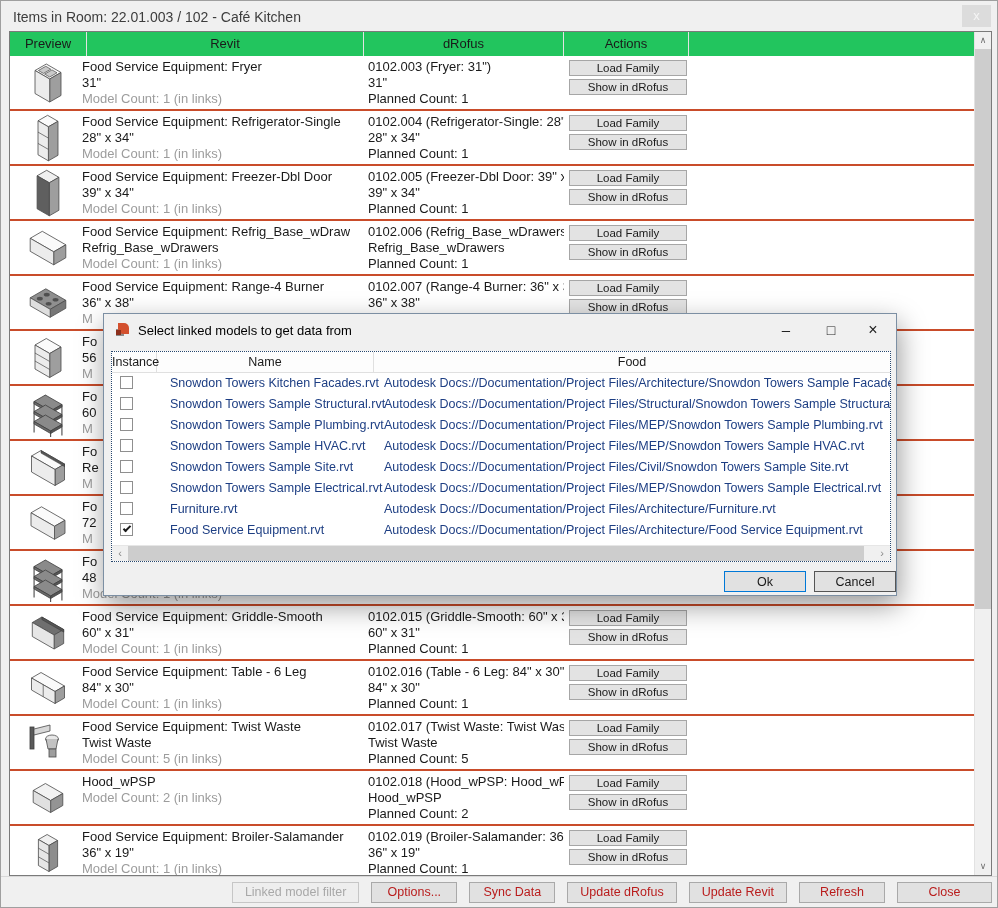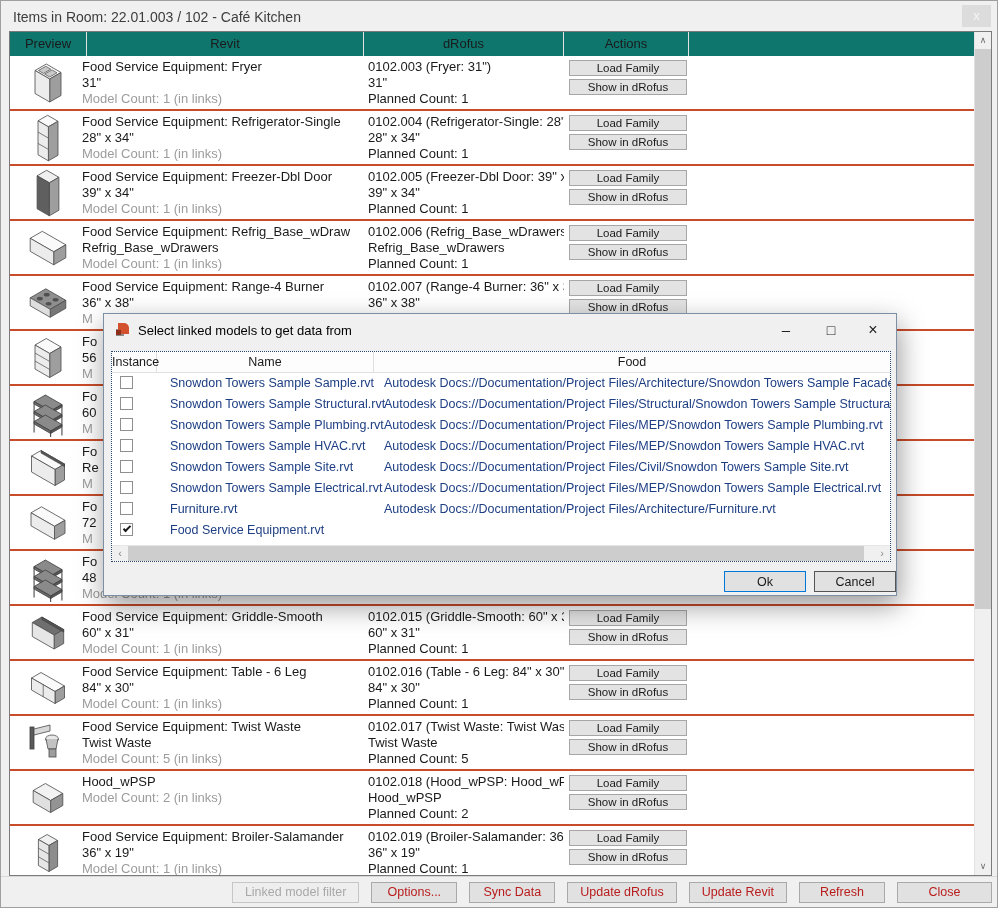--- a/index.html
+++ b/index.html
@@ -10,21 +10,21 @@
   
   .window { position:absolute; inset:0; background:#f0f0f0; border:1px solid #9f9f9f; }
   .titlebar { position:absolute; top:0; left:0; right:0; height:30px; background:#f0f0f0; }
   .title { position:absolute; left:12px; top:8px; font-size:14px; color:#3d3d3d; }
   .win-close { position:absolute; top:4px; right:6px; width:29px; height:22px;
                background:#dcdcdc; border:none; color:#f5f5f5; font-size:13px; line-height:20px;
                text-align:center; font-family:inherit; }
 
   .content { position:absolute; top:30px; left:8px; right:5px; bottom:31px;
              background:#fff; border:1px solid #7a7a7a; overflow:hidden; }
-  .thead { position:absolute; top:0; left:0; right:17px; height:36px; background:#0f766e;
+  .thead { position:absolute; top:0; left:0; right:17px; height:36px; background:#22c55e;
            border-bottom:1px solid #dadada; }
   .th { position:absolute; top:0; height:24px; line-height:23px; text-align:center;
         font-size:13px; border-right:1px solid #e3e3e3; }
   .th-preview { left:0;   width:77px;  }
   .th-revit   { left:77px;  width:277px; }
   .th-drofus  { left:354px; width:200px; }
   .th-actions { left:554px; width:125px; }
 
   .tbody { position:absolute; top:24px; left:0; right:17px; bottom:0; overflow:hidden; }
   .row { position:relative; height:55px; border-bottom:2px solid #c94c2a; background:#fff; }
@@ -516,21 +516,21 @@
 
   <div class="dlg-list">
     <div class="dlg-thead">
       <div class="dlg-th dlg-th-instance">Instance</div>
       <div class="dlg-th dlg-th-name">Name</div>
       <div class="dlg-th dlg-th-path">Food</div>
     </div>
     <div class="dlg-rows" id="dlg-rows">
   <div class="dlg-row">
     <span class="cb"></span>
-    <span class="dlg-name">Snowdon Towers Sample Sample.rvt</span>
+    <span class="dlg-name">Snowdon Towers Kitchen Facades.rvt</span>
     <span class="dlg-path">Autodesk Docs://Documentation/Project Files/Architecture/Snowdon Towers Sample Facades.rvt</span>
   </div>
 
   <div class="dlg-row">
     <span class="cb"></span>
     <span class="dlg-name">Snowdon Towers Sample Structural.rvt</span>
     <span class="dlg-path">Autodesk Docs://Documentation/Project Files/Structural/Snowdon Towers Sample Structural.rvt</span>
   </div>
 
   <div class="dlg-row">
@@ -561,20 +561,21 @@
     <span class="cb"></span>
     <span class="dlg-name">Furniture.rvt</span>
     <span class="dlg-path">Autodesk Docs://Documentation/Project Files/Architecture/Furniture.rvt</span>
   </div>
 
   <div class="dlg-row">
     <span class="cb checked">
             <span class="tick"></span>
           </span>
     <span class="dlg-name">Food Service Equipment.rvt</span>
+    <span class="dlg-path">Autodesk Docs://Documentation/Project Files/Architecture/Food Service Equipment.rvt</span>
   </div>
 </div>
     <div class="dlg-hscroll">
       <div class="harrow left">‹</div>
       <div class="hthumb"></div>
       <div class="harrow right">›</div>
     </div>
   </div>
 
   <button class="dlg-btn dlg-ok">Ok</button>

